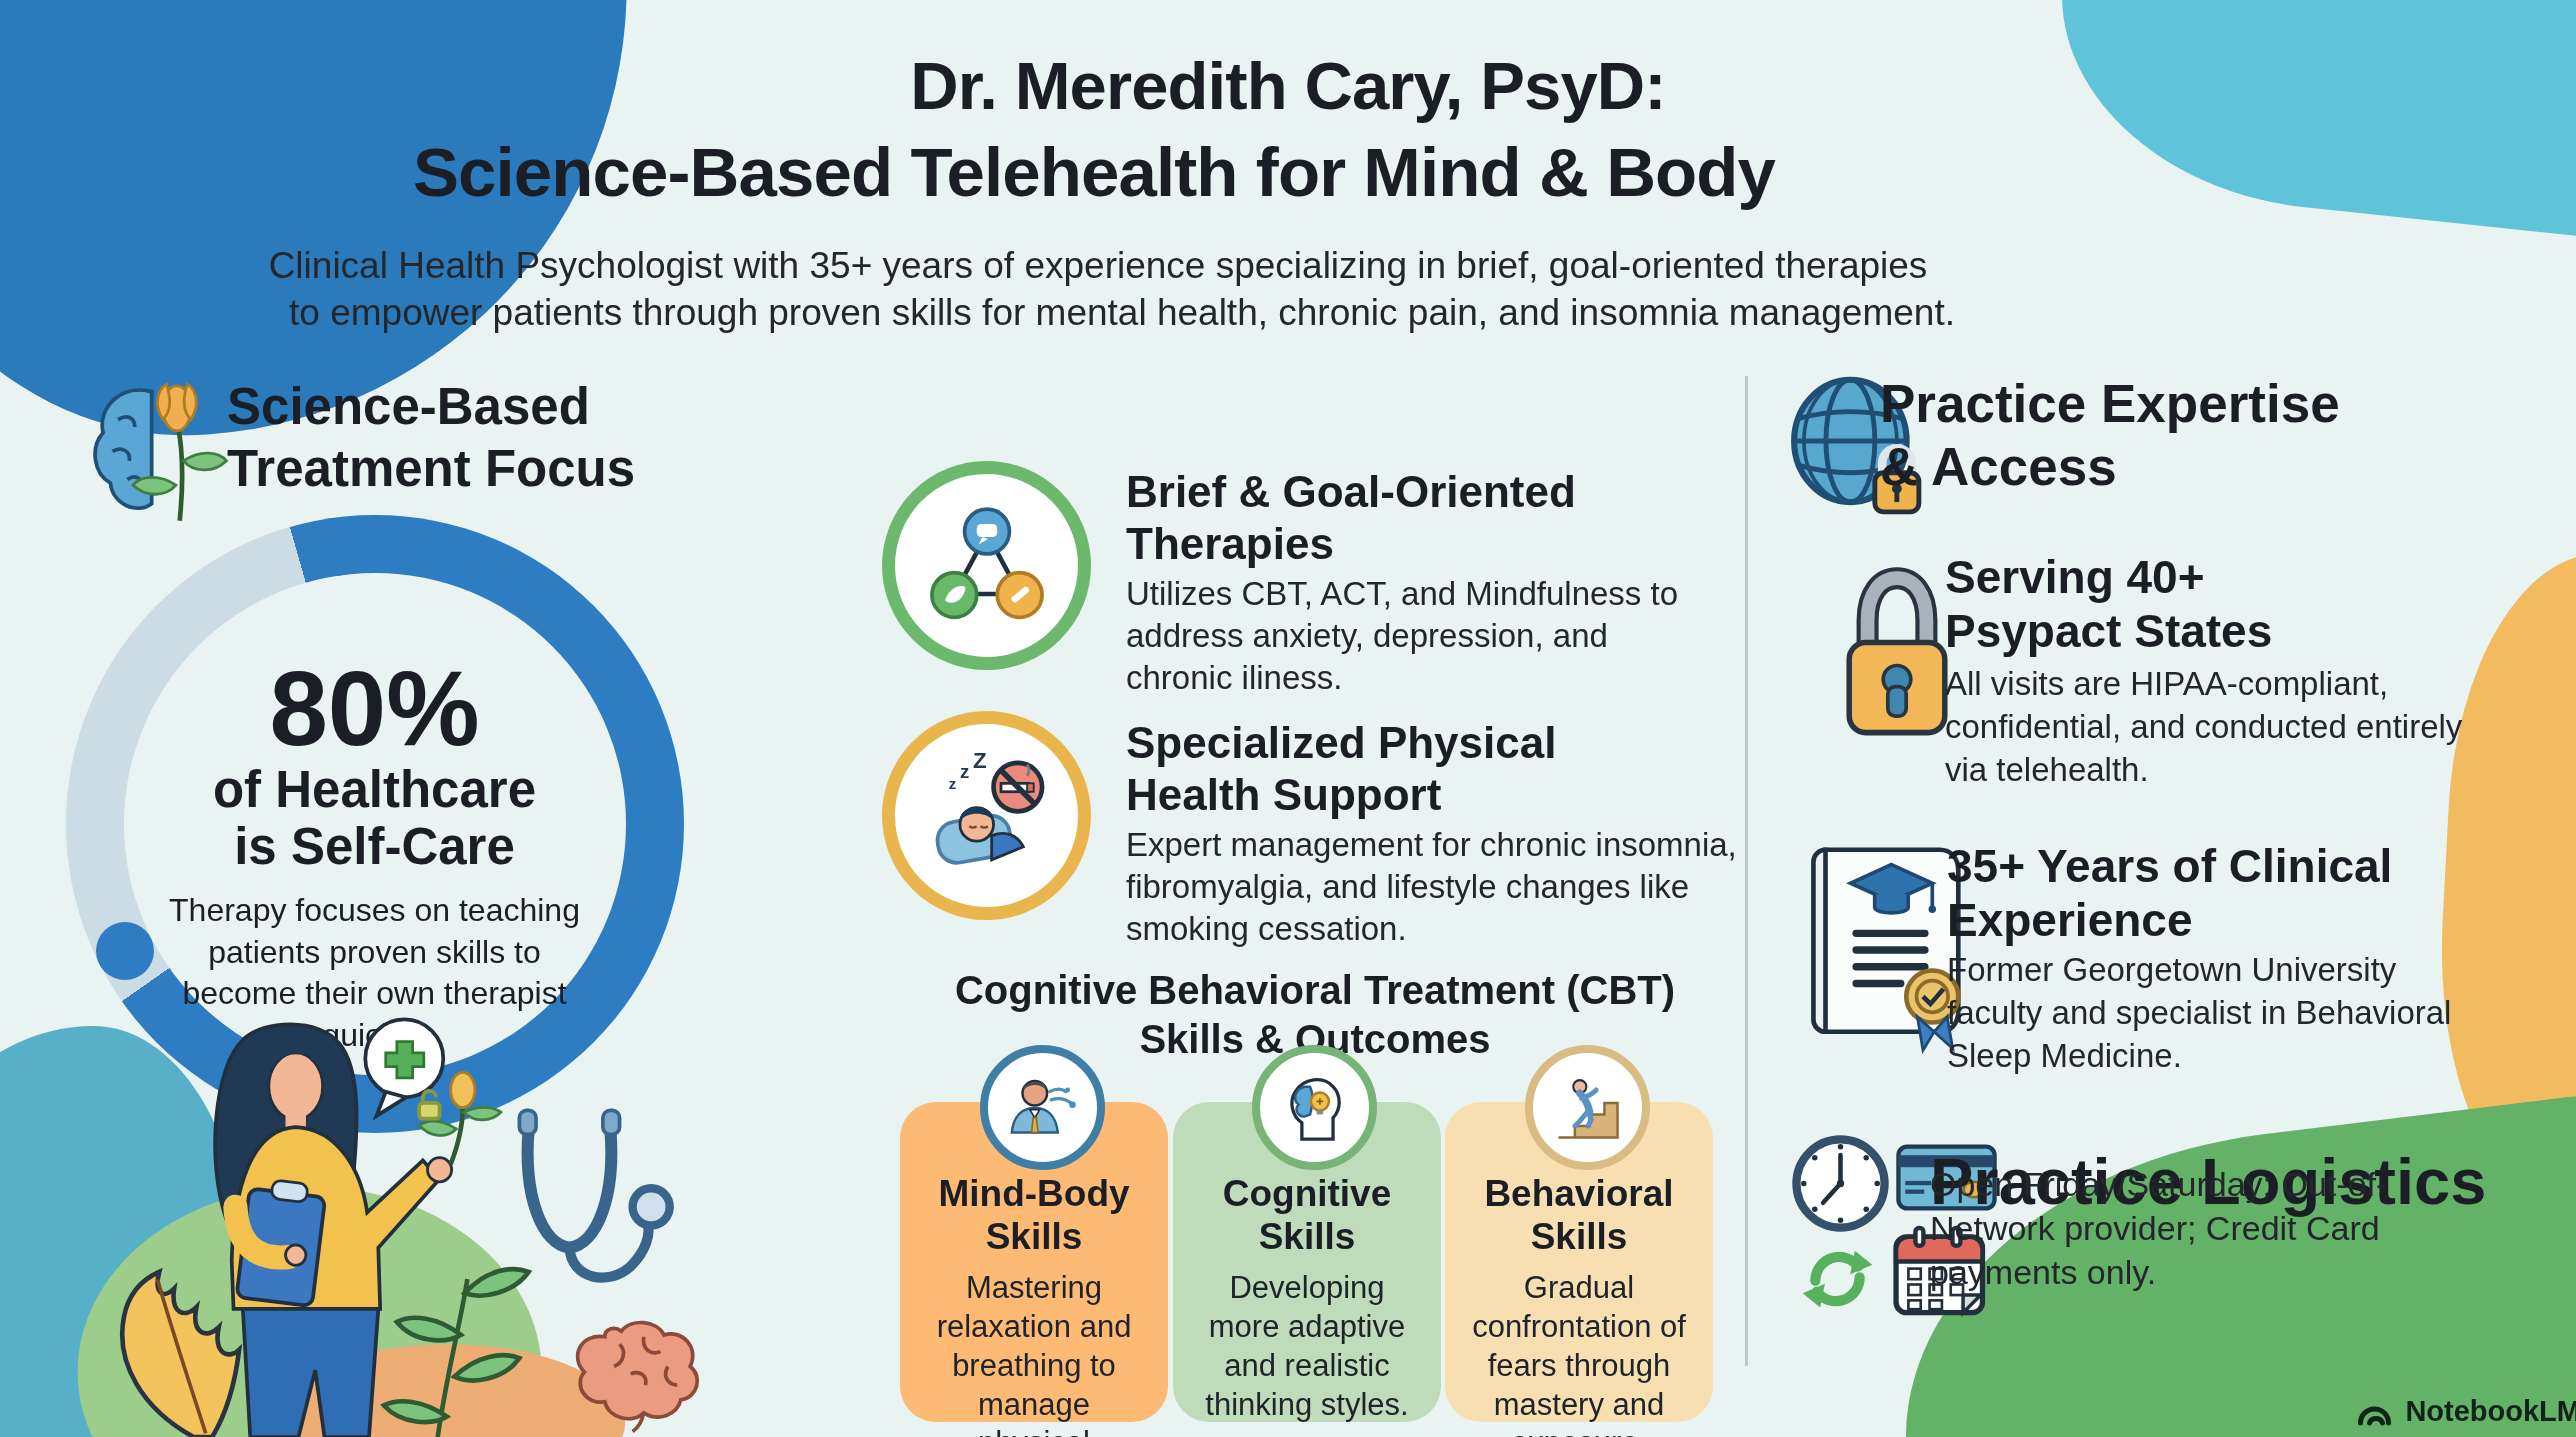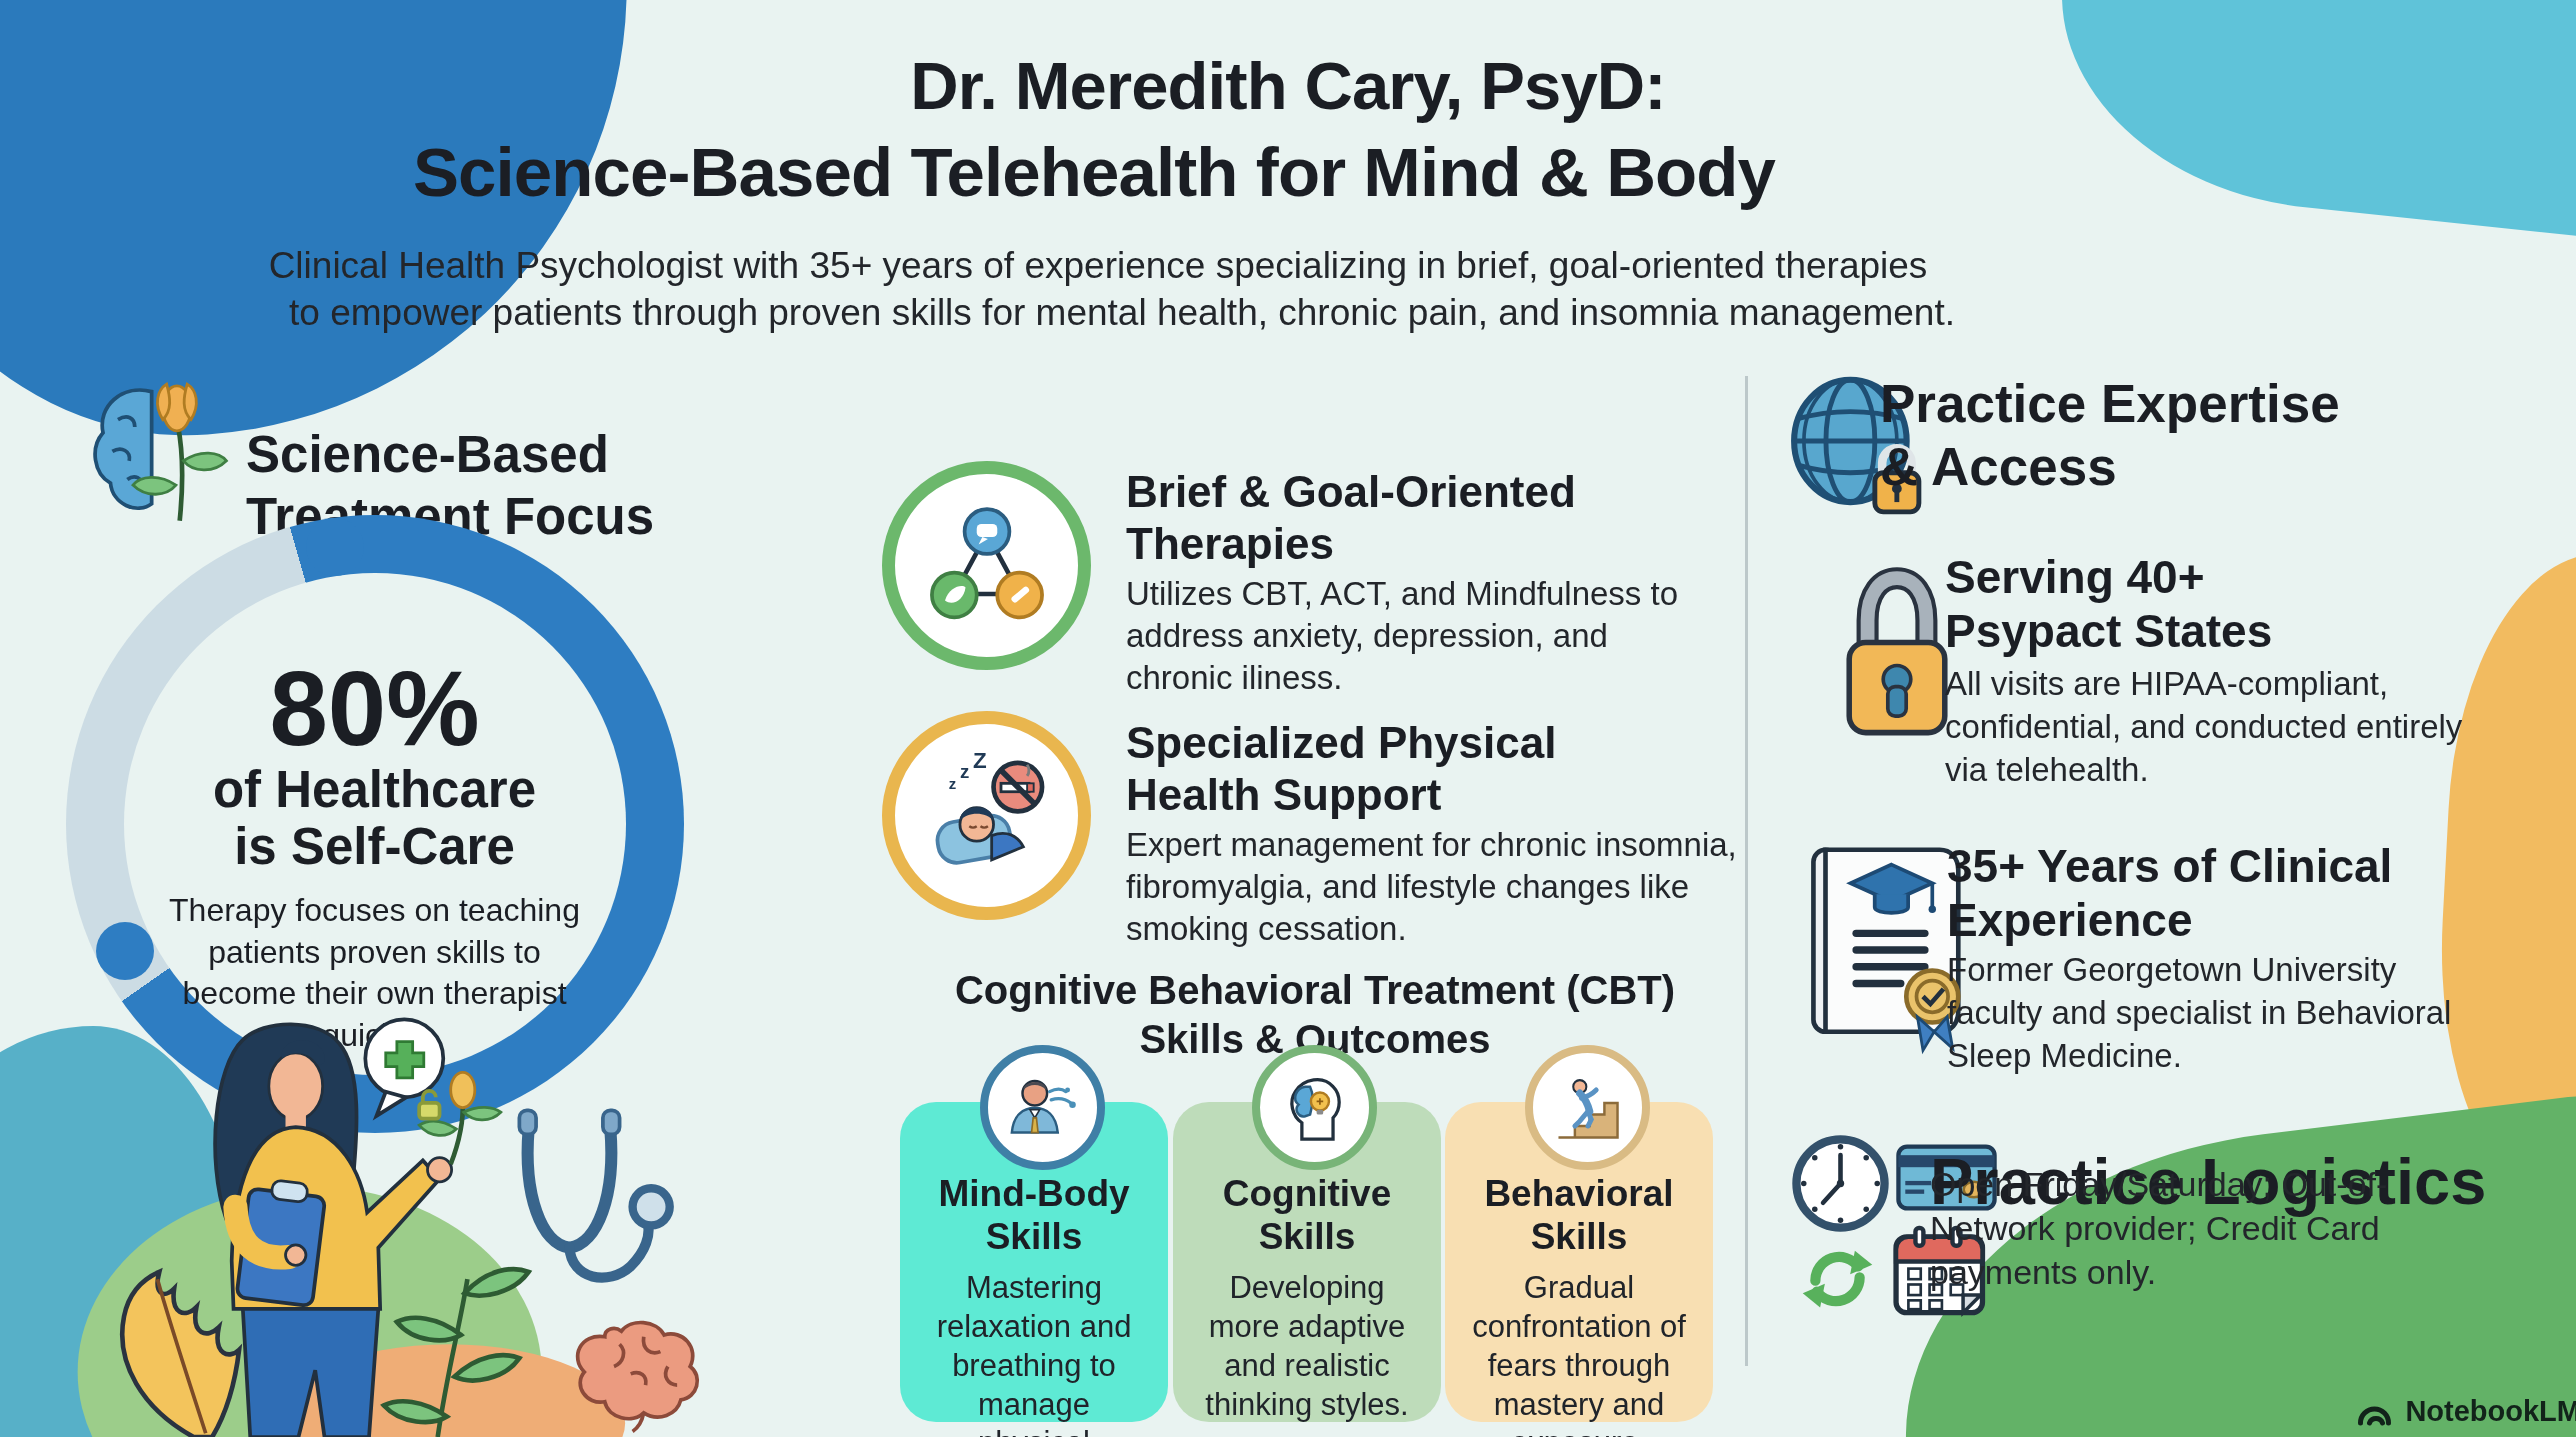--- a/index.html
+++ b/index.html
@@ -16,21 +16,21 @@
   .blob-br{right:-168px;bottom:-215px;width:842px;height:524px;background:#63b267;
            border-radius:393px 150px 0 0 / 281px 84px 0 0;transform:rotate(-7deg);}
   .blob-bl{left:-131px;bottom:-112px;width:374px;height:524px;background:#57b0c8;
            border-radius:60% 40% 30% 0 / 55% 45% 40% 0;}
   
   .title1{left:0;top:47px;width:2576px;text-align:center;font-size:67px;font-weight:800;letter-spacing:-0.9px;}
   .title2{left:0;top:133px;width:2188px;text-align:center;font-size:69px;font-weight:800;letter-spacing:-0.9px;}
   .sub1{left:0;top:245px;width:2196px;text-align:center;font-size:37px;font-weight:500;color:#23262b;}
   .sub2{left:0;top:292px;width:2244px;text-align:center;font-size:37px;font-weight:500;color:#23262b;}
   
-  .left-heading{left:246px;top:376px;font-size:51px;font-weight:800;line-height:1.22;margin-top:48px;}
+  .left-heading{left:227px;top:376px;font-size:51px;font-weight:800;line-height:1.22;}
   .left-head-icon{left:86px;top:371px;width:150px;height:159px;}
   .donut{left:66px;top:515px;width:618px;height:618px;border-radius:50%;
          background:conic-gradient(from -8deg,#2e7dc2 0deg 243deg,#ccdce4 243deg 352deg,#2e7dc2 352deg 360deg);}
   .donut-hole{left:124px;top:573px;width:502px;height:502px;border-radius:50%;background:#e9f3f1;}
   .donut-cap{width:58px;height:58px;border-radius:50%;background:#2e7dc2;}
   .cap1{left:306px;top:518px;} .cap2{left:96px;top:922px;}
   .donut-text{left:122px;top:644px;width:505px;text-align:center;}
   .donut-value{font-size:105px;font-weight:800;line-height:1;margin-top:12px;}
   .donut-label{font-size:51px;font-weight:800;line-height:1.12;}
   .donut-desc{font-size:32px;font-weight:500;line-height:1.3;margin:15px auto 0;max-width:412px;}
@@ -40,21 +40,21 @@
   .m-icon1{left:882px;top:461px;width:183px;height:183px;border:13px solid #6cb86c;}
   .m-icon2{left:882px;top:711px;width:183px;height:183px;border:13px solid #e9b64e;}
   .m-title{font-size:44px;font-weight:800;line-height:1.18;}
   .m-body{font-size:33px;font-weight:500;line-height:1.28;color:#23262b;}
   .m-t1{left:1126px;top:466px;max-width:543px;}
   .m-b1{left:1126px;top:573px;max-width:562px;}
   .m-t2{left:1126px;top:717px;max-width:524px;}
   .m-b2{left:1126px;top:824px;max-width:637px;}
   .cbt-h{left:889px;top:966px;width:852px;text-align:center;font-size:40px;font-weight:800;line-height:1.22;}
   .card{top:1102px;width:268px;height:320px;border-radius:36px;text-align:center;}
-  .card0{left:900px;background:#5eead4;} .card1{left:1173px;background:#bedcba;} .card2{left:1445px;background:#f8dfb2;}
+  .card0{left:900px;background:#fdba74;} .card1{left:1173px;background:#bedcba;} .card2{left:1445px;background:#f8dfb2;}
   .card-icon{top:1045px;width:109px;height:109px;border-width:8.4px;border-style:solid;}
   .ci0{left:980px;border-color:#3f7fa6;} .ci1{left:1252px;border-color:#78b478;} .ci2{left:1525px;border-color:#d9bb84;}
   .card-title{margin-top:71px;font-size:37px;font-weight:800;line-height:1.15;padding:0 28px;}
   .card-body{margin-top:11.2px;font-size:31px;font-weight:500;line-height:1.25;padding:0 19px;color:#20242a;}
   
   .divider{left:1745px;top:376px;width:2.8px;height:990px;background:#bcc8ca;}
   
   .r-head-icon{left:1777px;top:369px;width:159px;height:161px;}
   .r-heading{left:1880px;top:373px;font-size:53px;font-weight:800;line-height:1.18;}
   .r-title{font-size:46px;font-weight:800;line-height:1.18;}

